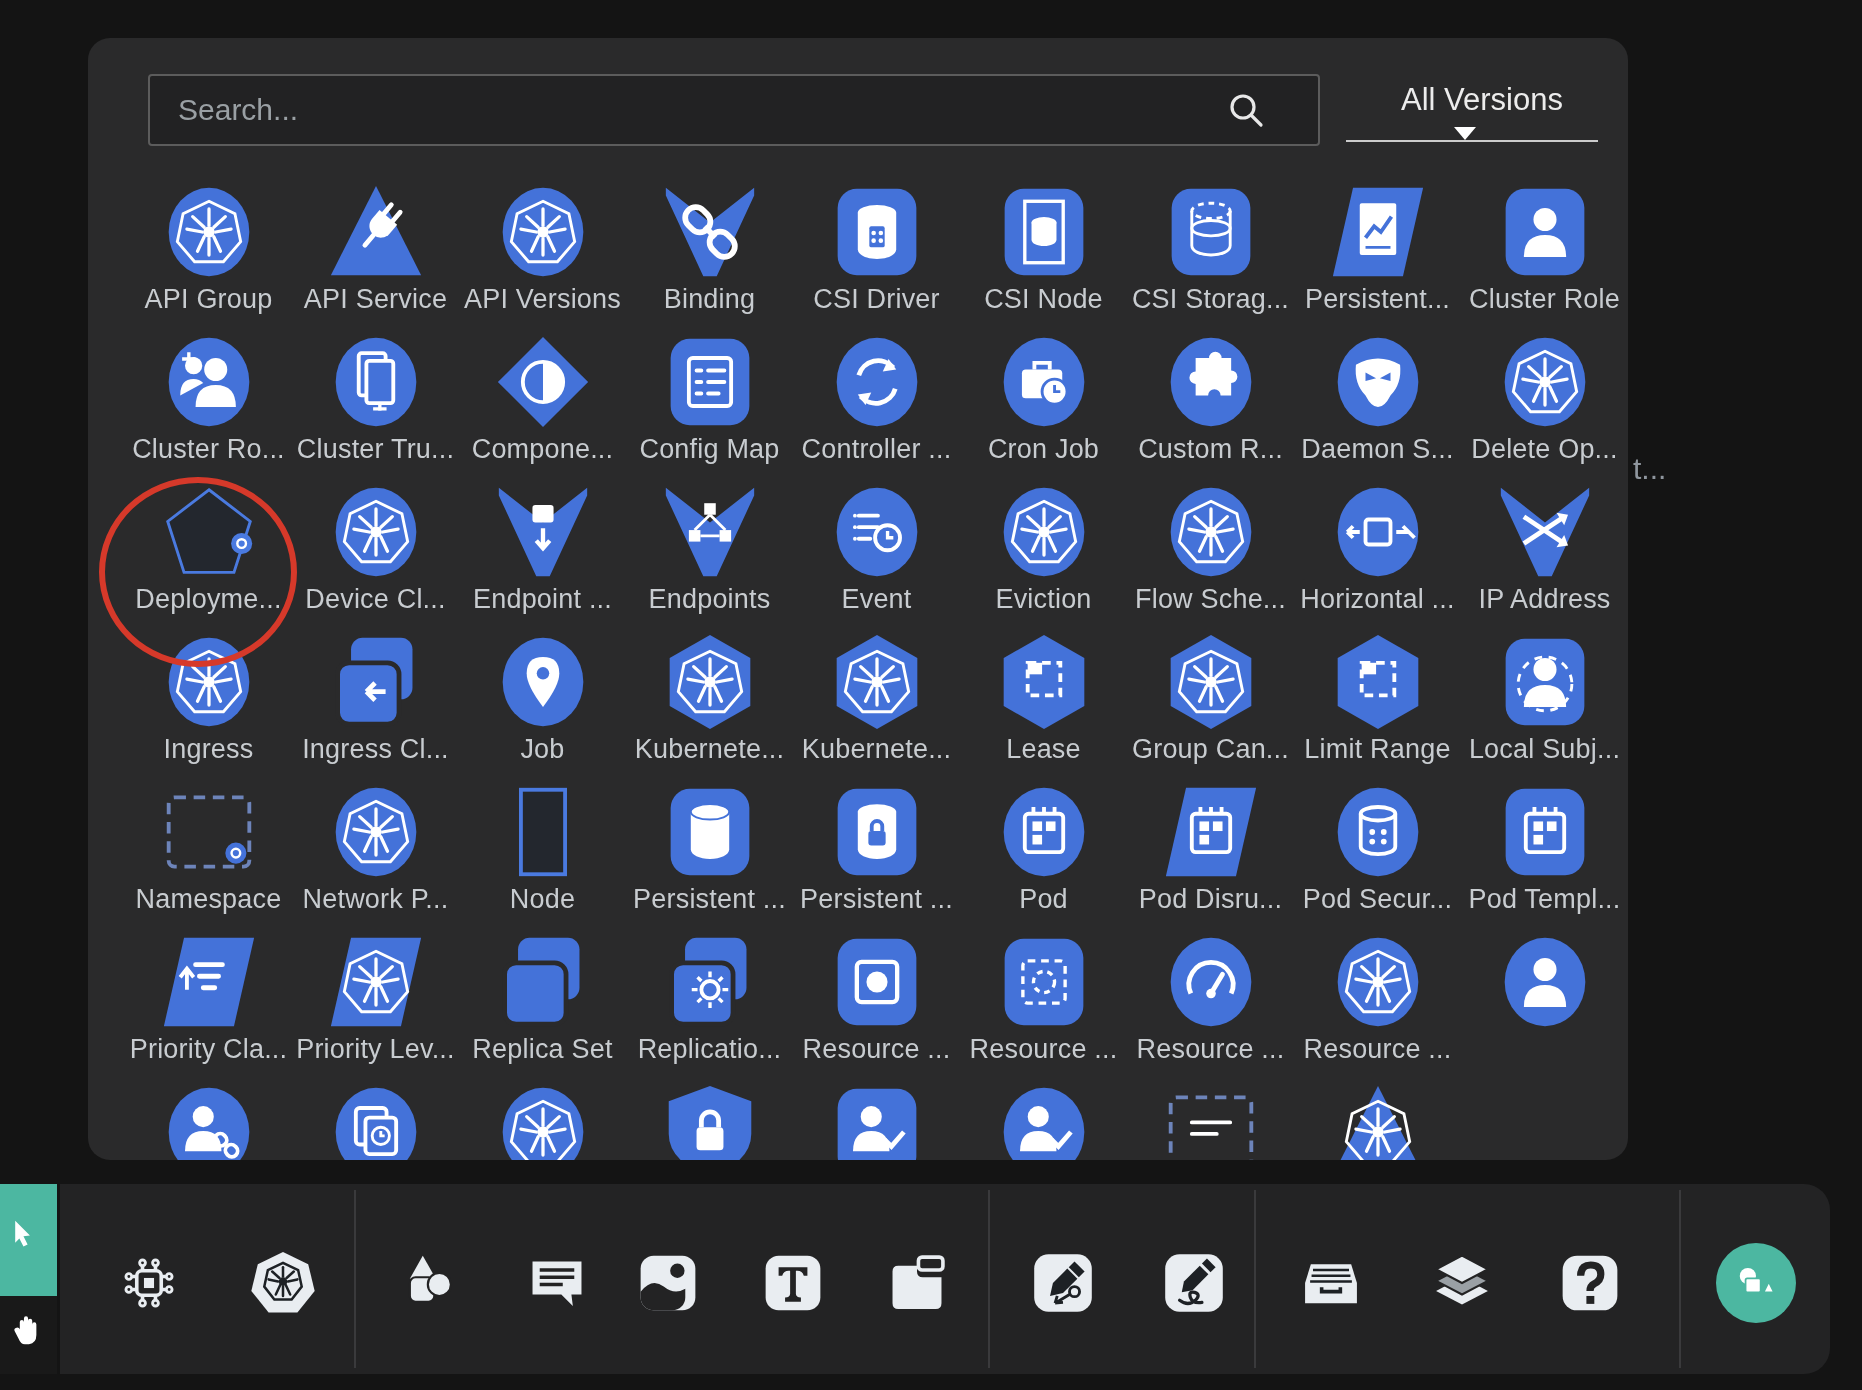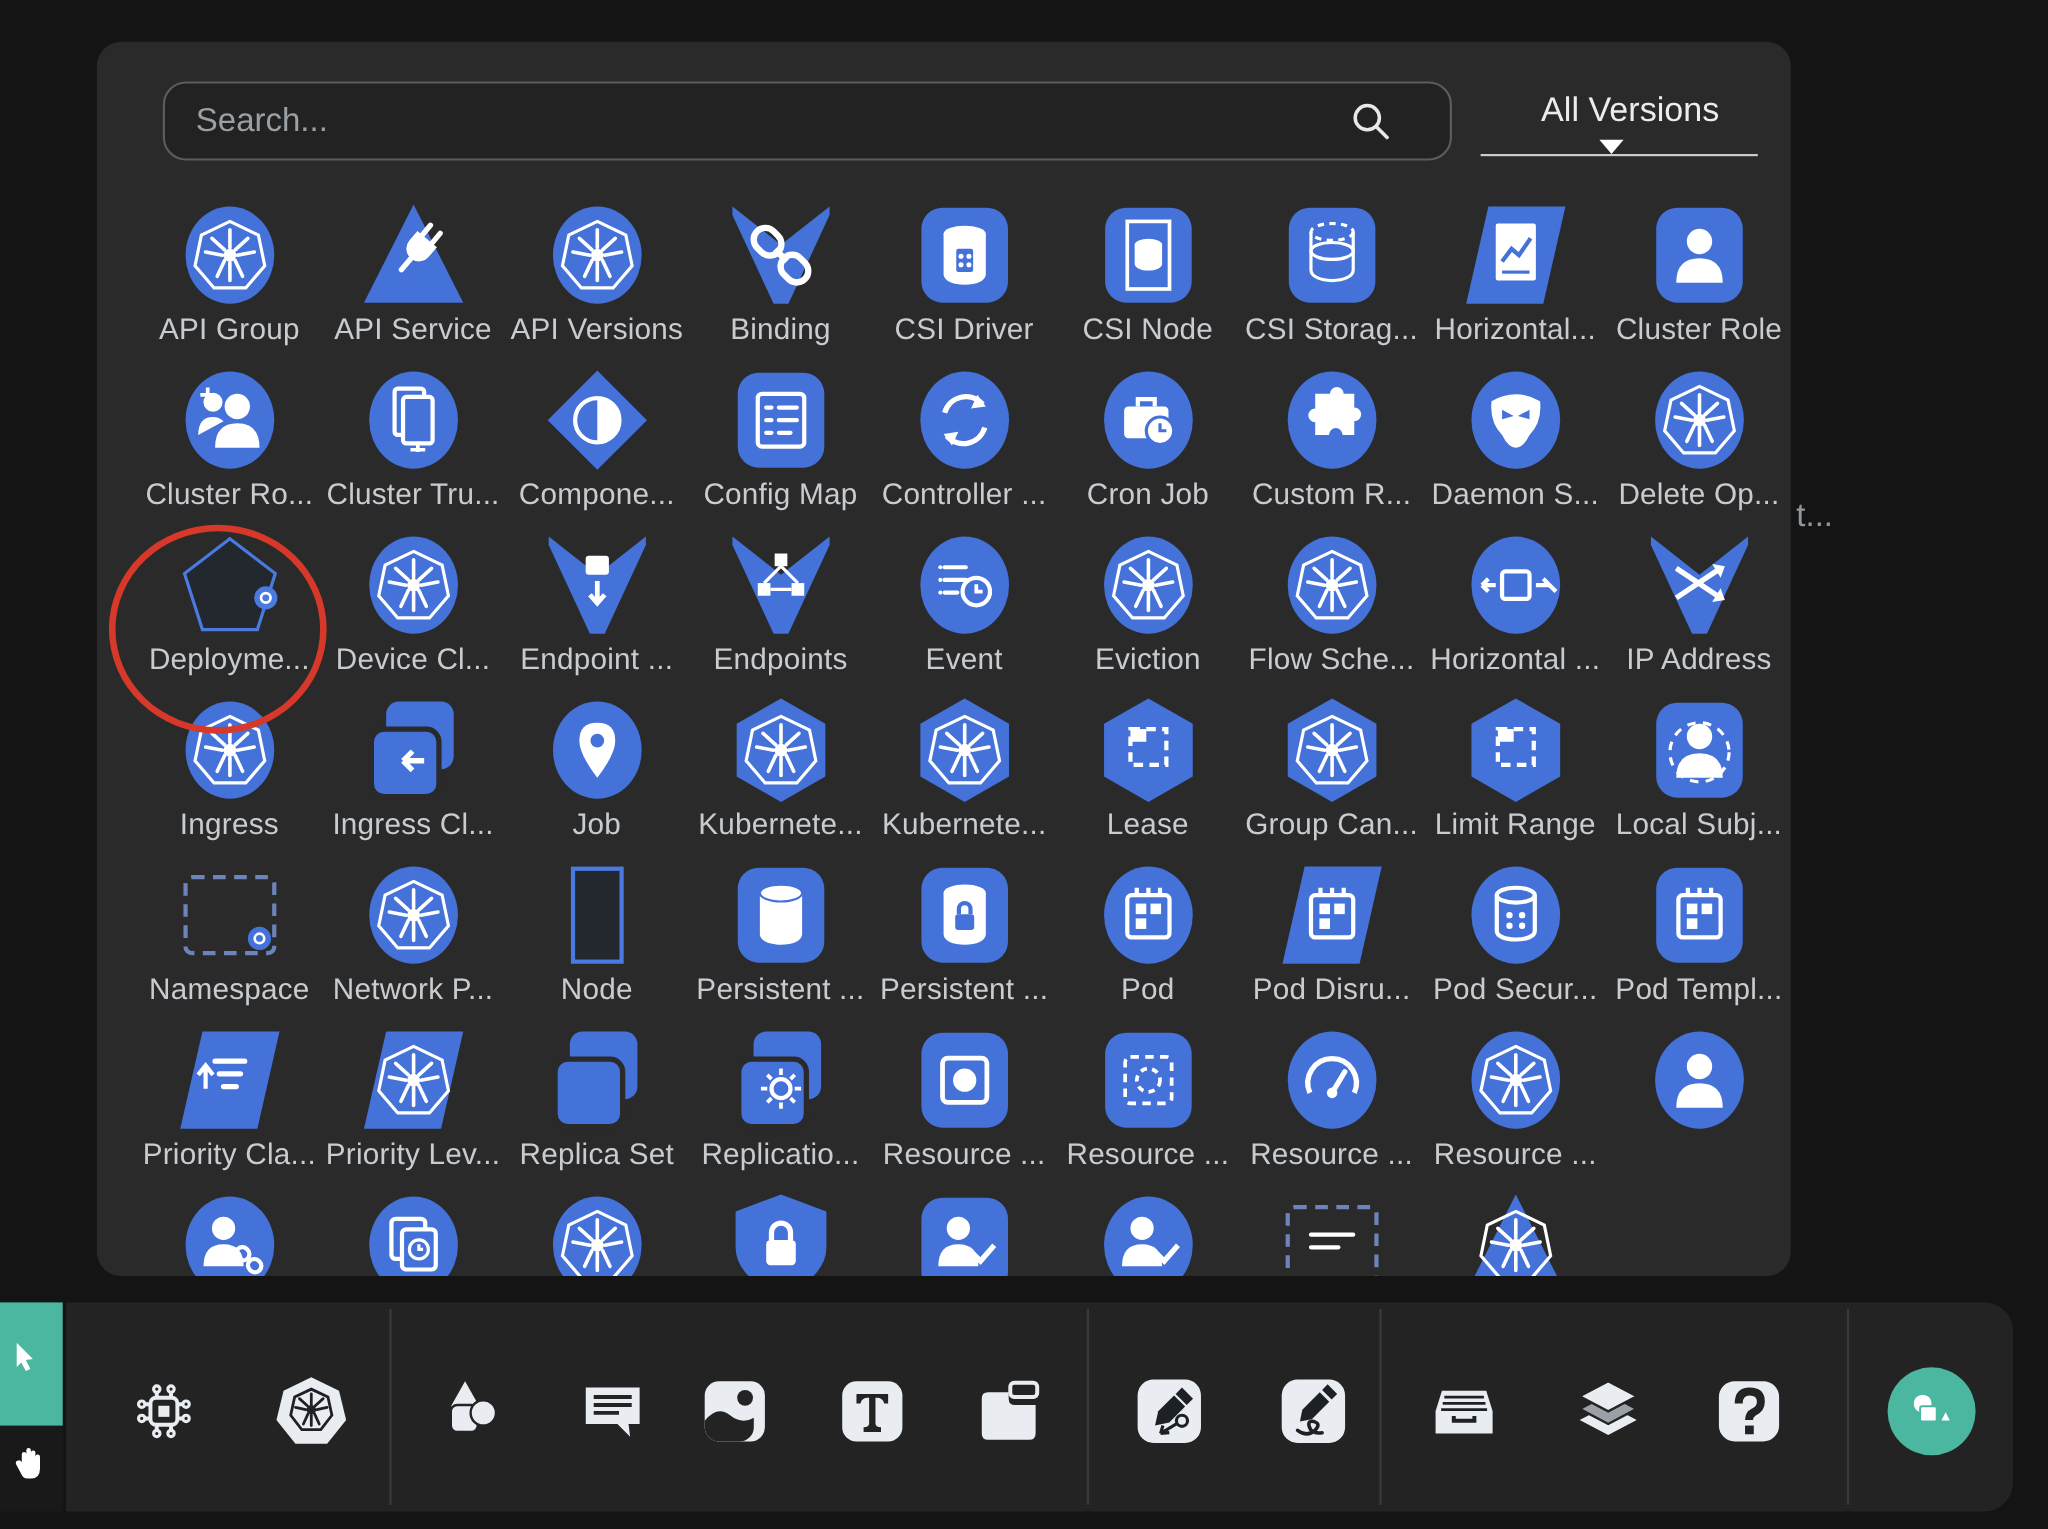--- a/index.html
+++ b/index.html
@@ -8,21 +8,21 @@
     background:#141414;
     font-family:"Liberation Sans", sans-serif;
   }
   
   .panel{
     position:absolute;left:88px;top:38px;width:1540px;height:1122px;
     background:#2a2a2b;border-radius:22px;overflow:hidden;
   }
   .search-box{
     position:absolute;left:60px;top:36px;width:1172px;height:72px;
-    background:#222223;border:2px solid #5c5c5c;border-radius:21px;
+    background:#222223;border:2px solid #5c5c5c;border-radius:4px;
     box-sizing:border-box;display:flex;align-items:center;gap:21px;
   }
   .search-box input{
     flex:1;background:transparent;border:none;outline:none;
     color:#e8e8e8;font-size:30px;padding:0 0 0 28px;
     font-family:"Liberation Sans", sans-serif;font-weight:300;
   }
   .search-box input::placeholder{color:#9aa0a4;opacity:1;}
   .search-mag{width:44px;height:44px;margin-right:50px;flex:0 0 auto;}
   .version-select{
@@ -204,21 +204,21 @@
       </div>
       <div class="tile">
         <div class="iconwrap">
           <svg viewBox="0 0 100 100">
             <path d="M24 4 L97 4 L76 96 L3 96 Z" fill="#4472d9"></path>
             <rect x="31" y="20" width="38" height="54" rx="2" fill="#fff"></rect>
             <path d="M37 56 l9 -12 7 6 11 -16" stroke="#4472d9" stroke-width="4" fill="none"></path>
             <path d="M37 66 h26" stroke="#4472d9" stroke-width="3"></path>
           </svg>
         </div>
-        <div class="tlabel">Horizontal...</div>
+        <div class="tlabel">Persistent...</div>
       </div>
       <div class="tile">
         <div class="iconwrap">
           <svg viewBox="0 0 100 100">
             <rect x="9" y="5" width="82" height="90" rx="20" fill="#4472d9"></rect>
             <circle cx="50" cy="37" r="12" fill="#fff"></circle>
             <path d="M28 76 Q28 53 50 53 Q72 53 72 76 Z" fill="#fff"></path>
           </svg>
         </div>
         <div class="tlabel">Cluster Role</div>

